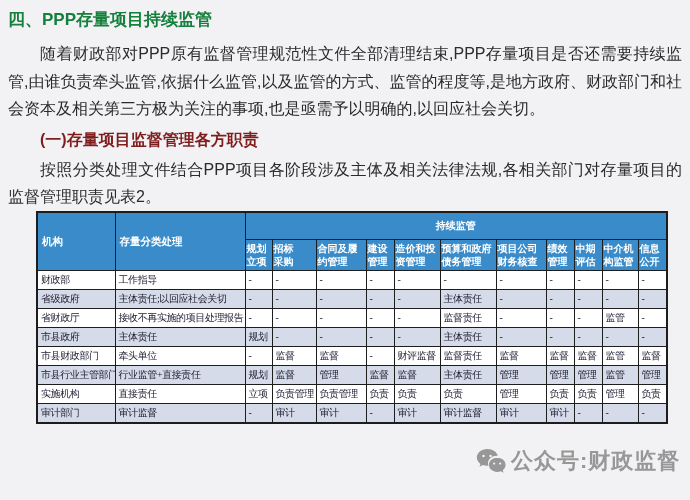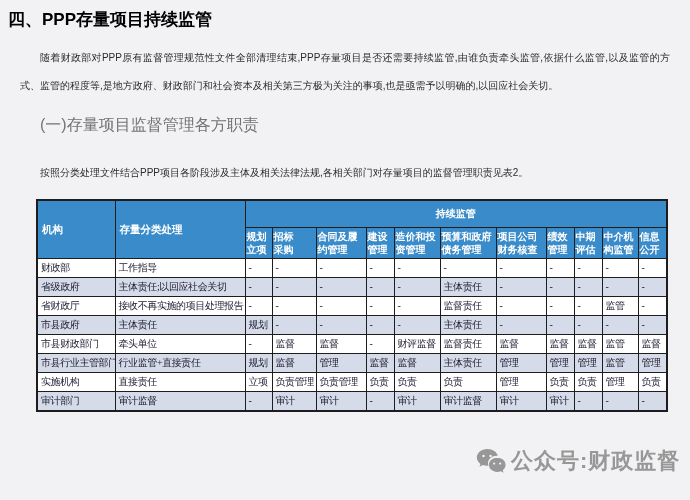--- a/index.html
+++ b/index.html
@@ -8,38 +8,38 @@
     background:#f2f2f4;
     font-family:"Liberation Sans",sans-serif;
     color:#2e2e2e;
     overflow:hidden;
     position:relative;
   }
   .doc{padding:6px 8px 0 8px;position:relative;}
   .heading{
     font-size:17px;
     font-weight:bold;
-    color:#000000;
+    color:#15803d;
     line-height:24px;
     margin:2px 0 8px 0;
   }
   .para{
-    font-size:10px;
+    font-size:16px;
     line-height:27.5px;
     text-align:justify;
     text-indent:2em;
-    margin:12px;
+    margin:0;
     color:#2b2b2b;
   }
   .subheading{
     font-size:16px;
-    font-weight:normal;
-    color:#737373;
+    font-weight:bold;
+    color:#7f1d1d;
     line-height:28px;
-    margin:3px 0 20px 0;
+    margin:3px 0 2px 0;
     text-indent:2em;
   }
   .table-title{
     font-size:13.5px;
     font-weight:bold;
     color:#1a1a1a;
     margin:11px 0 5px 0;
   }
   table{
     border-collapse:collapse;

